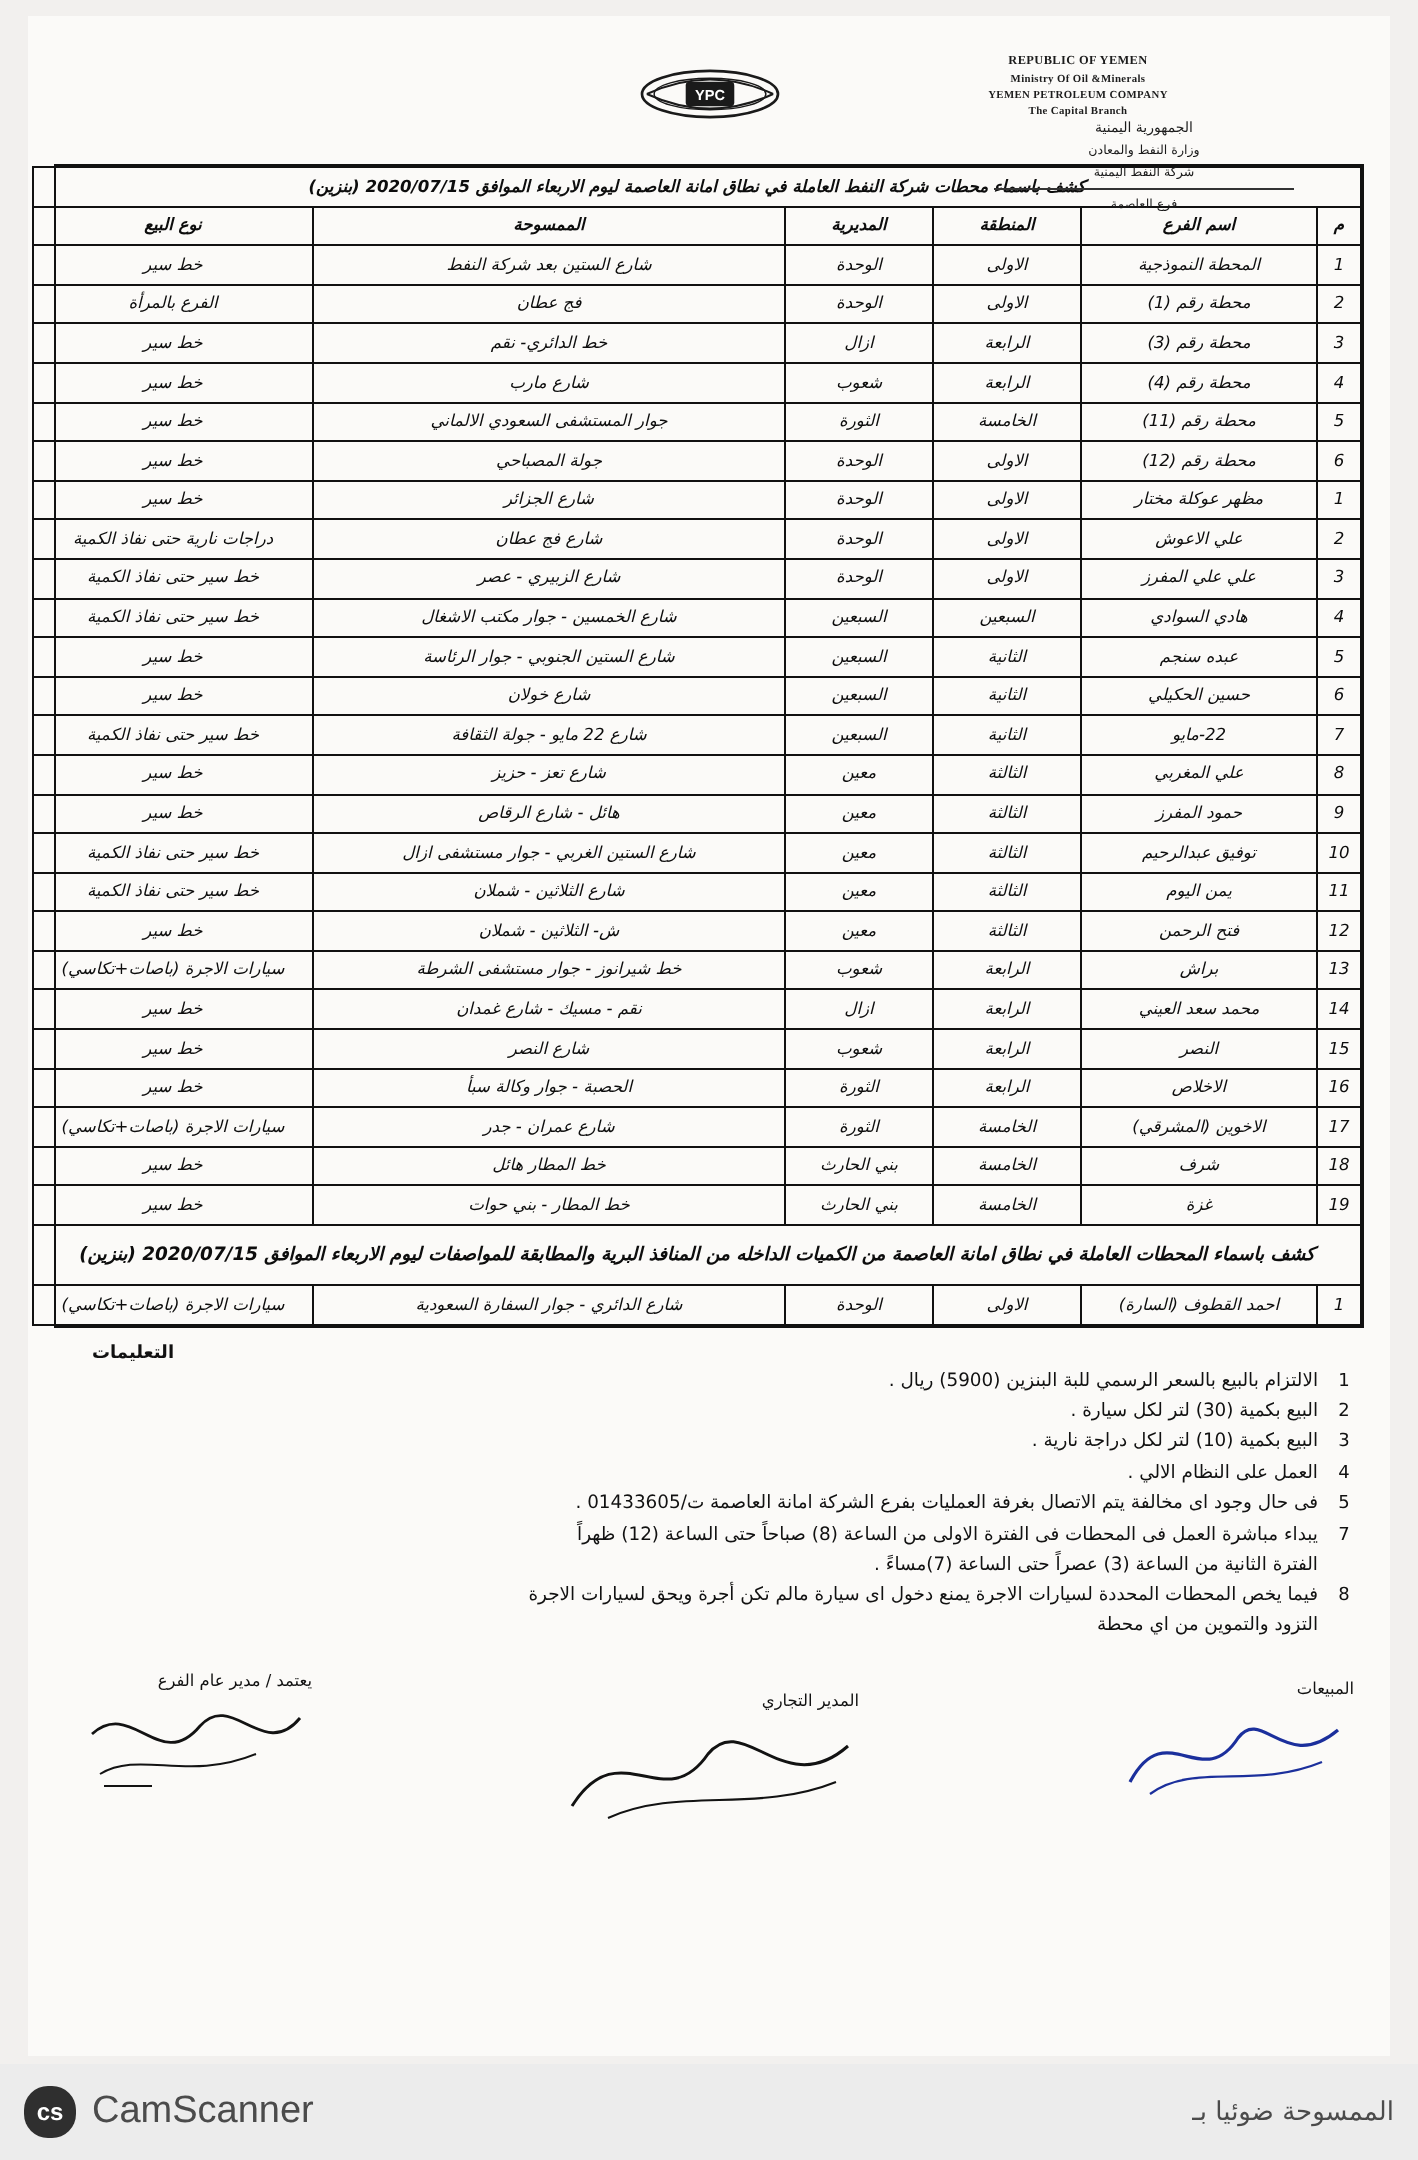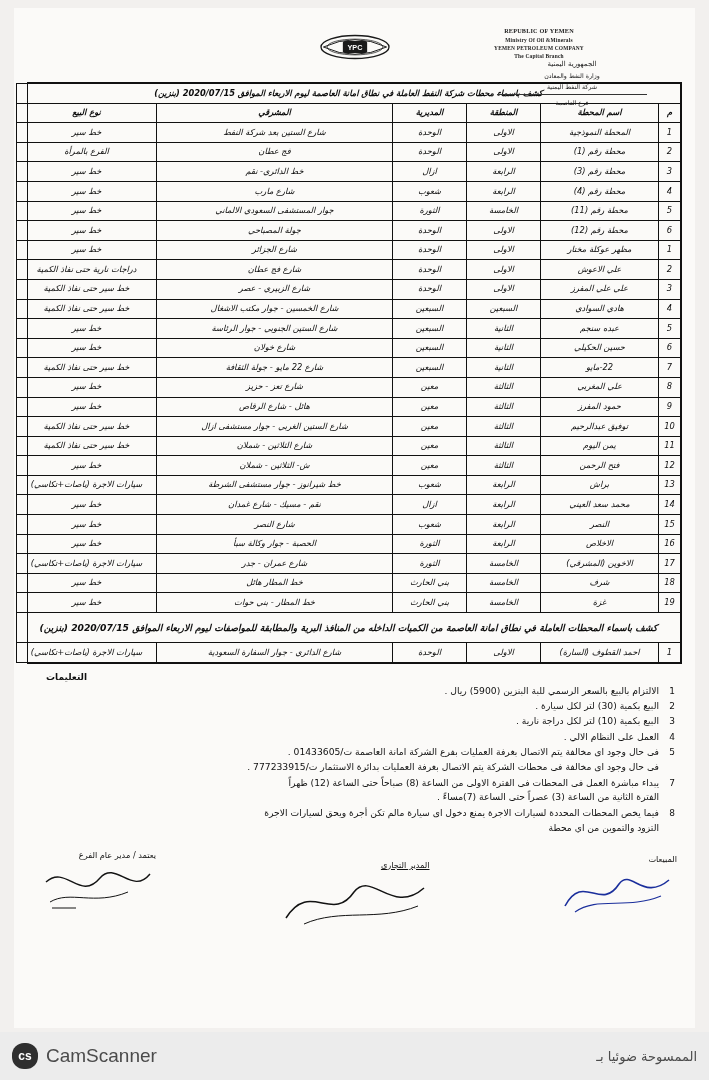--- a/index.html
+++ b/index.html
@@ -150,21 +150,21 @@
     margin-top: 4px;
   }
   .sig {
     position: absolute;
     text-align: right;
     font-size: 8px;
     color: #111;
   }
   .sig .lbl { font-size: 8.2px; white-space: nowrap; }
   .sig-a { right: 18px; top: 14px; }
-  .sig-b { left: 50%; transform: translateX(-50%); top: 20px; text-decoration: underline; }
+  .sig-b { left: 50%; transform: translateX(-50%); top: 20px; }
   .sig-c { left: 22px; top: 10px; }
   .ink {
     display: block;
     width: 150px;
     height: 58px;
     margin: 2px auto 0;
   }
   .ink-small { width: 120px; height: 52px; }
 
   
@@ -250,24 +250,24 @@
             <col class="c-type">
         </colgroup>
         <tbody>
 
           <tr class="title-row">
             <td colspan="6">كشف باسماء محطات شركة النفط العاملة في نطاق امانة العاصمة ليوم الاربعاء الموافق 2020/07/15 (بنزين)</td>
           </tr>
 
           <tr class="colhdr">
             <td>م</td>
-            <td>اسم المحطة</td>
+            <td>اسم الفرع</td>
             <td>المنطقة</td>
             <td>المديرية</td>
-            <td>المشرقي</td>
+            <td>الممسوحة</td>
             <td>نوع البيع</td>
           </tr>
 
           <tr>
             <td>1</td>
             <td>المحطة النموذجية</td>
             <td>الاولى</td>
             <td>الوحدة</td>
             <td>شارع الستين بعد شركة النفط</td>
             <td>خط سير</td>
@@ -498,21 +498,20 @@
         <span class="t">البيع بكمية (10) لتر لكل دراجة نارية .</span>
       </div>
       <div class="note">
         <span class="n">4</span>
         <span class="t">العمل على النظام الالي .</span>
       </div>
       <div class="note">
         <span class="n">5</span>
         <span class="t">
           <span>فى حال وجود اى مخالفة يتم الاتصال بغرفة العمليات بفرع الشركة امانة العاصمة ت/01433605 .</span>
-          <span class="sub">فى حال وجود اى مخالفة فى محطات الشركة يتم الاتصال بغرفة العمليات بدائرة الاستثمار ت/777233915 .</span>
         </span>
       </div>
       <div class="note">
         <span class="n">7</span>
         <span class="t">
           <span>يبداء مباشرة العمل فى المحطات فى الفترة الاولى من الساعة (8) صباحاً حتى الساعة (12) ظهراً</span>
           <span class="sub">الفترة الثانية من الساعة (3) عصراً حتى الساعة (7)مساءً .</span>
         </span>
       </div>
       <div class="note">

